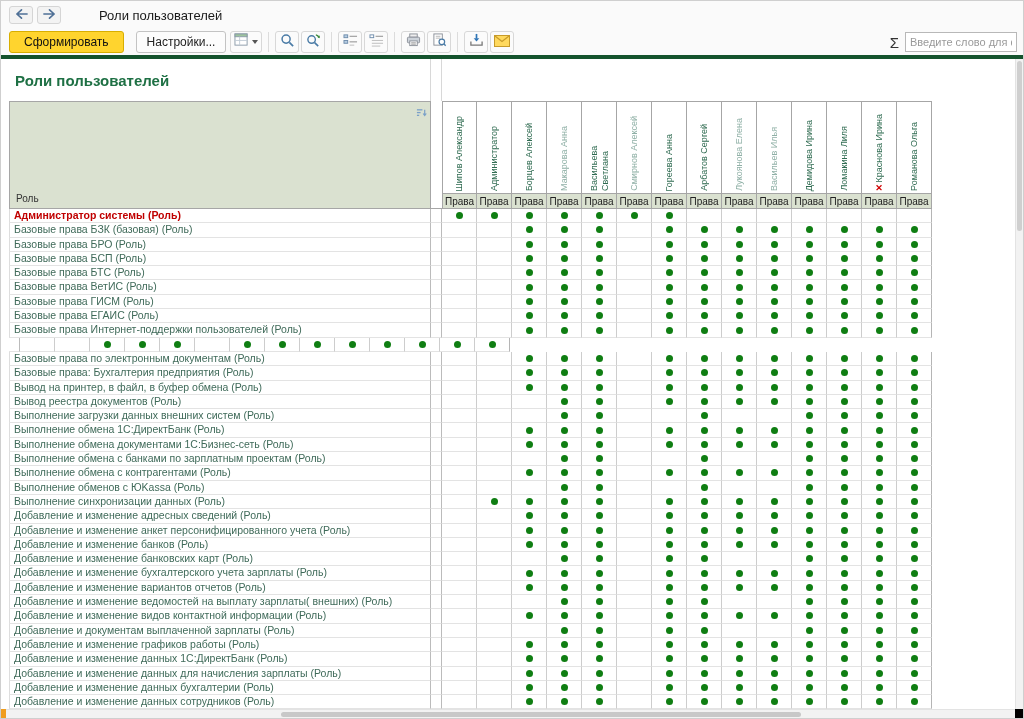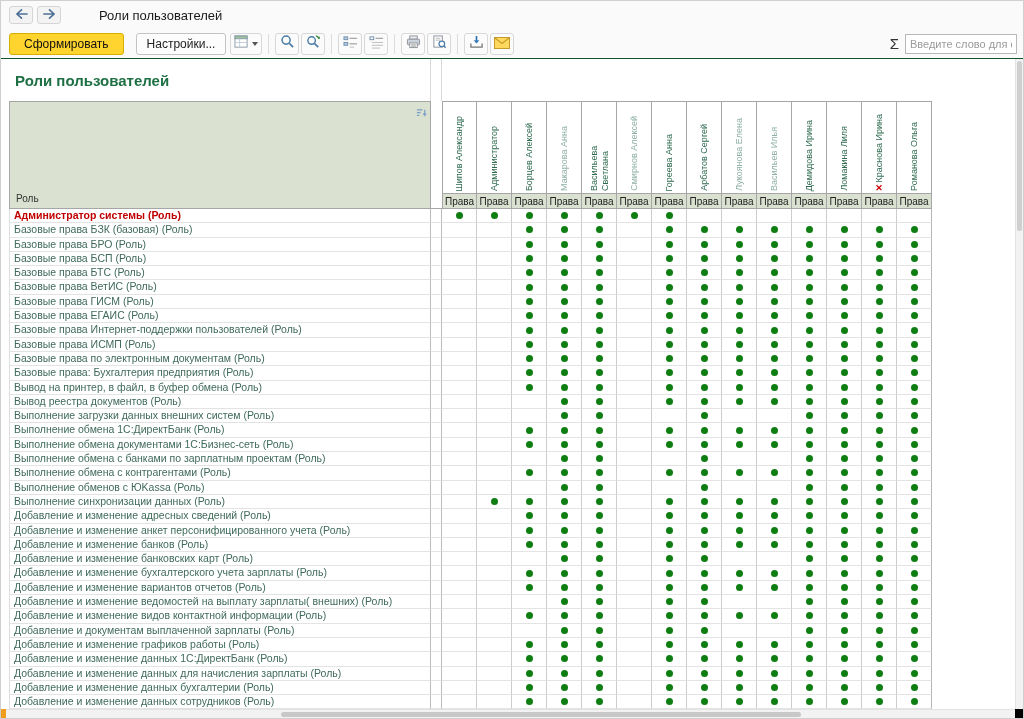--- a/index.html
+++ b/index.html
@@ -10,21 +10,21 @@
 
   
   .win-header { position:absolute; top:0; left:0; right:0; height:28px;
                 background:#fafafa; display:flex; align-items:center; padding-left:8px; }
   .nav-btn { width:24px; height:18px; display:flex; align-items:center; justify-content:center;
              border:1px solid #d5d5d5; background:#f3f3f3; border-radius:3px; margin-right:4px; }
   .win-title { margin-left:34px; font-size:13px; color:#1a1a1a; }
 
   
   .toolbar { position:absolute; top:28px; left:0; right:0; height:30px; background:#fafafa;
-             border-bottom:1px solid #14532d; display:flex; align-items:center; padding:0 6px 0 8px; }
+             border-bottom:4px solid #14532d; display:flex; align-items:center; padding:0 6px 0 8px; }
   .btn-generate { height:22px; padding:0 14px; background:#ffd42e; border:1px solid #d8ae00;
                   border-radius:3px; font-size:12px; color:#111; font-family:inherit; }
   .btn { height:22px; padding:0 10px; background:#fcfcfc; border:1px solid #c3c3c3;
          border-radius:3px; font-size:12px; color:#222; font-family:inherit; margin-left:12px; }
   .icon-btn { height:22px; min-width:24px; display:flex; align-items:center; justify-content:center;
               border:1px solid #d8d8d8; background:#fbfbfb; border-radius:3px; margin:0 1px; padding:0 3px; }
   .sep { width:1px; height:20px; background:#dcdcdc; margin:0 5px; }
   .chev { width:0; height:0; border-left:3.5px solid transparent; border-right:3.5px solid transparent;
           border-top:4px solid #555; margin-left:3px; }
   .tb-right { margin-left:auto; display:flex; align-items:center; gap:6px; }
@@ -641,21 +641,20 @@
               <span class="dot"></span>
             </div>
             <div class="dot-cell">
               <span class="dot"></span>
             </div>
             <div class="dot-cell">
               <span class="dot"></span>
             </div>
           </div>
           <div class="trow">
-            <div class="role-cell">Базовые права ИСМП (Роль)</div>
             <div class="spacer-cell"></div>
             <div class="dot-cell"></div>
             <div class="dot-cell"></div>
             <div class="dot-cell">
               <span class="dot"></span>
             </div>
             <div class="dot-cell">
               <span class="dot"></span>
             </div>
             <div class="dot-cell">

